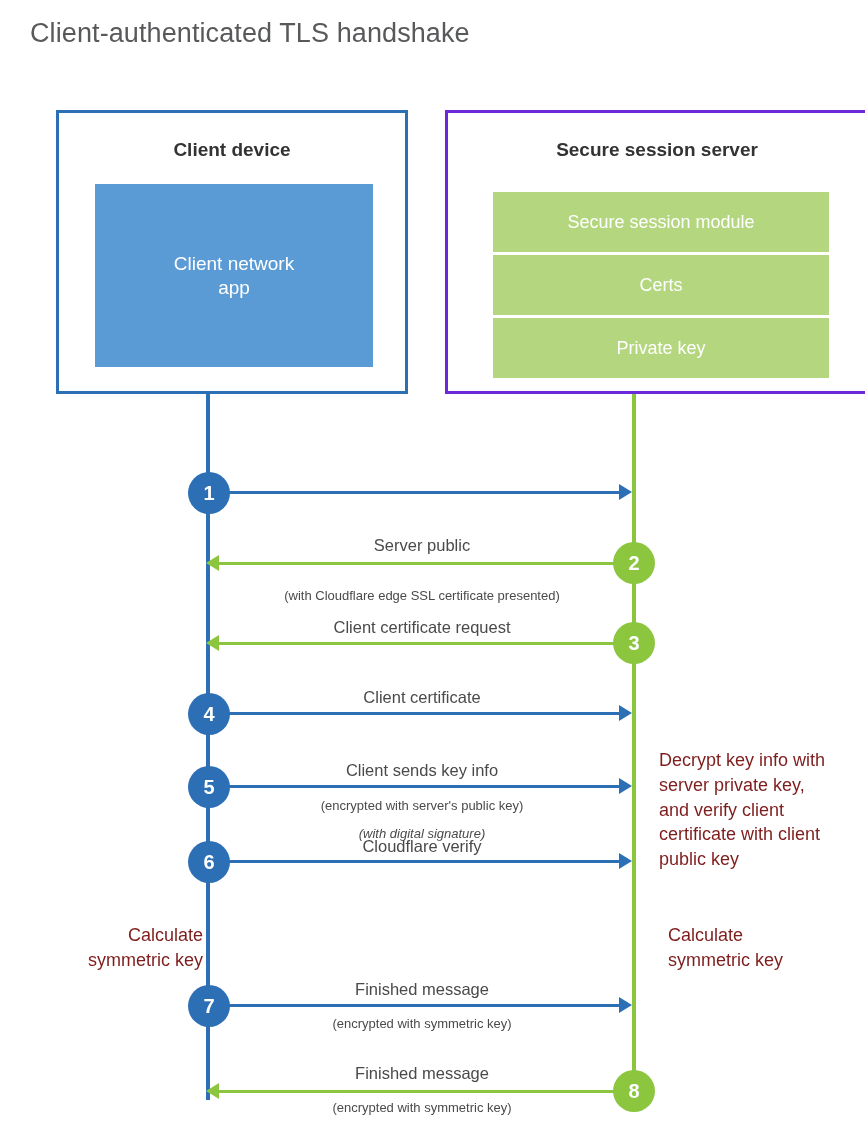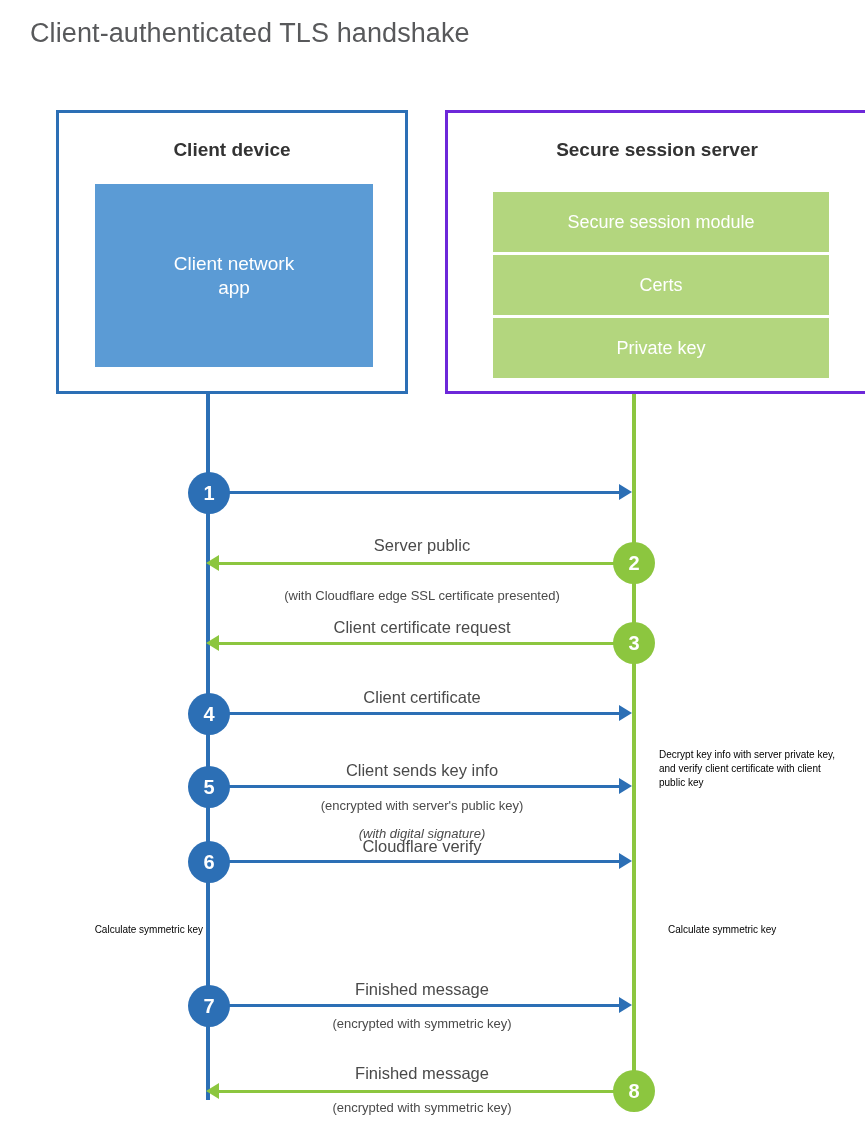--- a/index.html
+++ b/index.html
@@ -66,21 +66,21 @@
     position:absolute;text-align:center;font-size:16.5px;
     color:#4a4a4a;font-weight:400;white-space:nowrap;
   }
   .msg-sub{
     position:absolute;text-align:center;font-size:13px;
     color:#4a4a4a;font-weight:400;white-space:nowrap;
   }
 
   
   .note{
-    position:absolute;font-size:10px;color:#000000;line-height:1.38;
+    position:absolute;font-size:18px;color:#7f1d1d;line-height:1.38;
   }
   .note-right{left:659px;top:748px;width:180px;text-align:left;}
   .note-calc-left{left:48px;top:923px;width:155px;text-align:right;}
   .note-calc-right{left:668px;top:923px;width:160px;text-align:left;}
 </style>
 </head>
 <body>
 
 <div id="stage">
 

